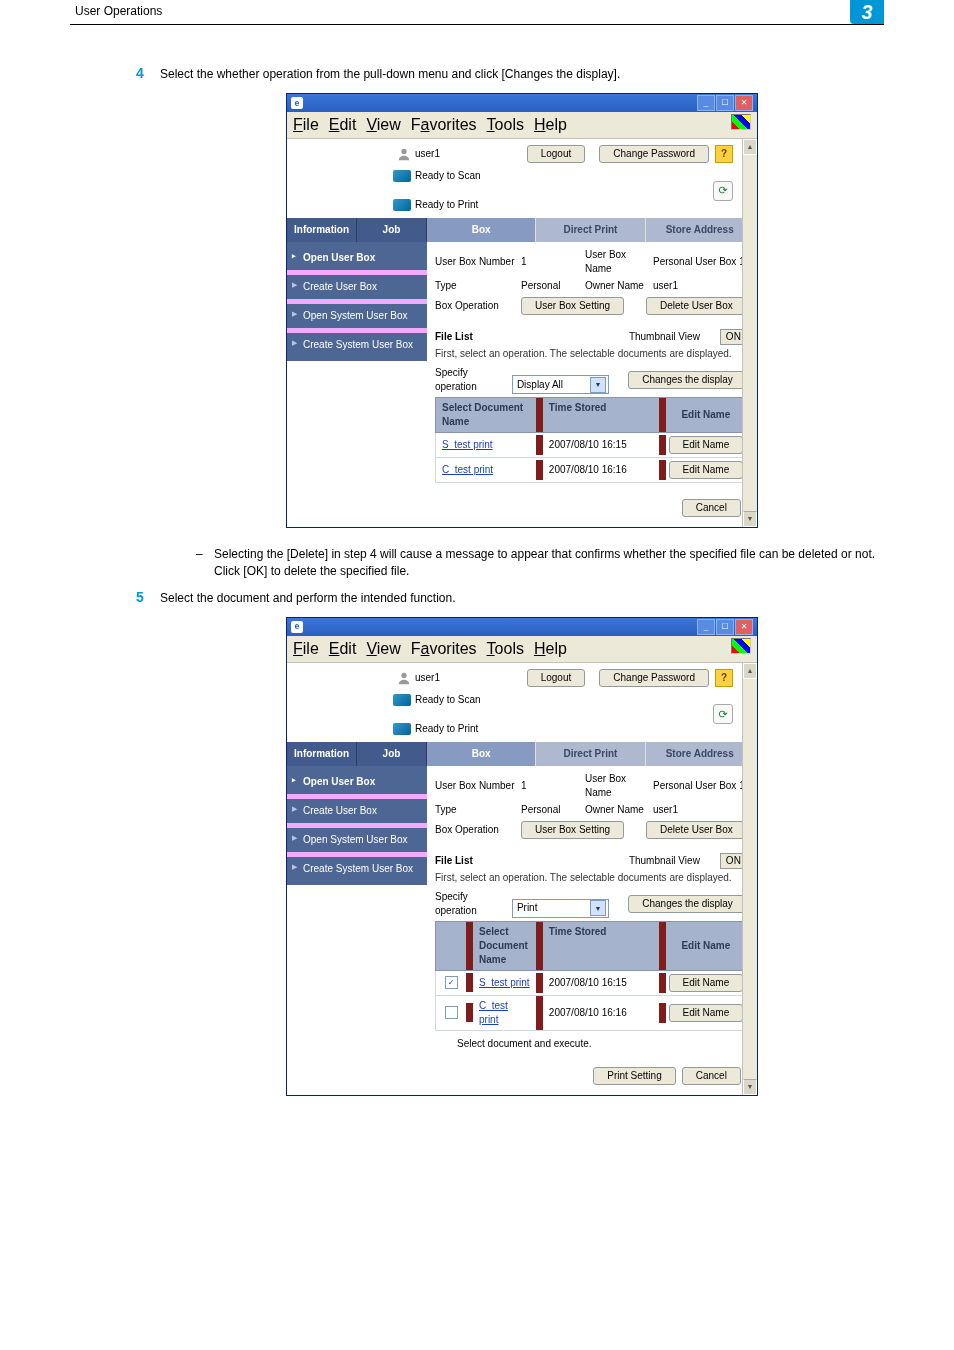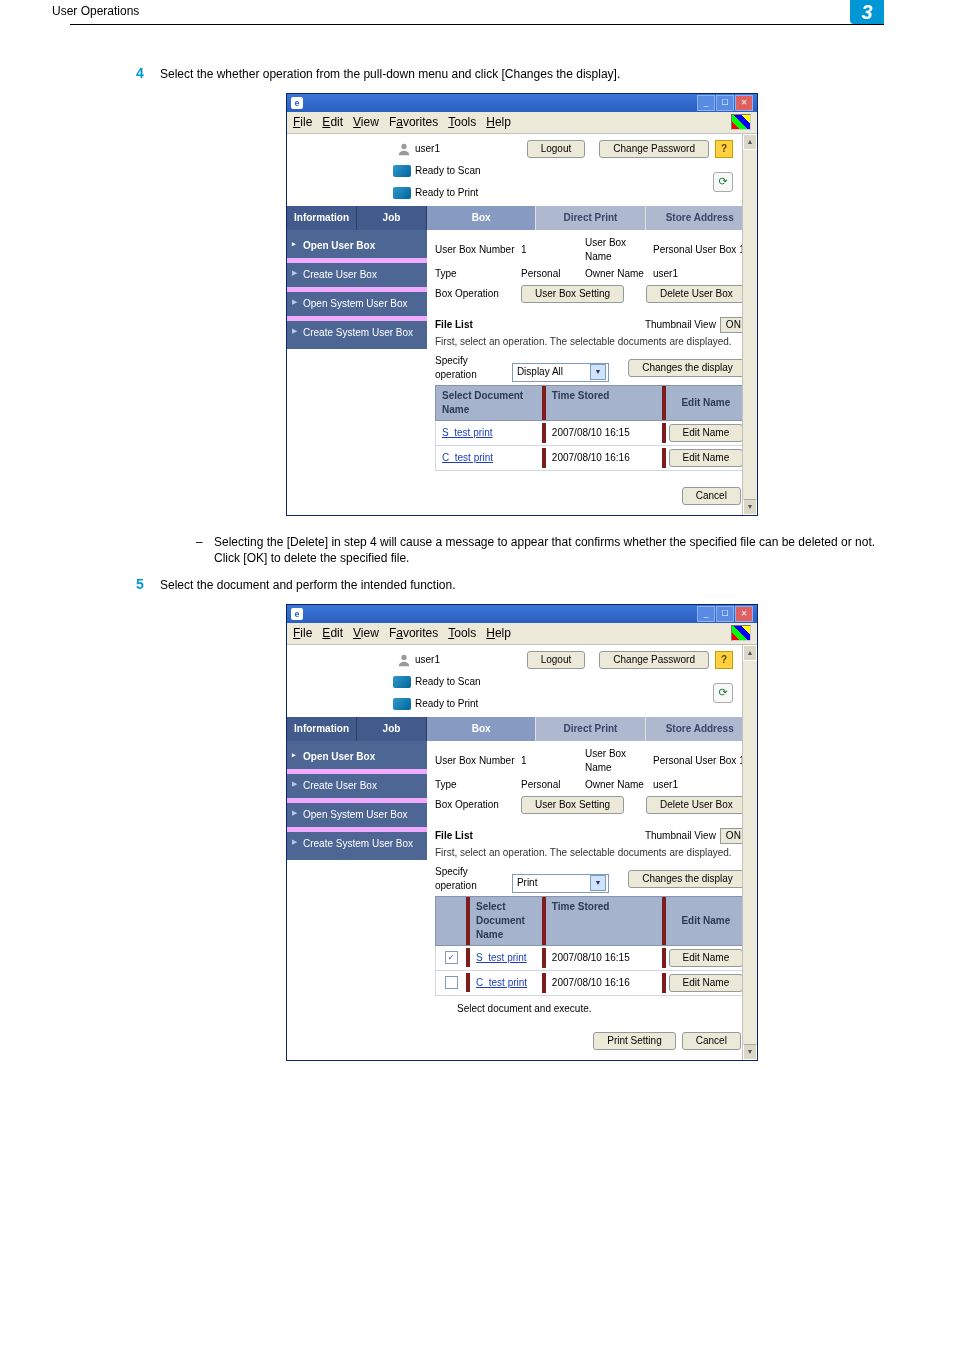--- a/index.html
+++ b/index.html
@@ -21,21 +21,21 @@
     height: 26px;
   }
   .header-rule {
     position: absolute;
     left: 70px; right: 70px;
     top: 24px;
     border-bottom: 1px solid #000;
   }
   .header-text {
     position: absolute;
-    left: 52px; top: 4px;
+    left: 75px; top: 4px;
     font-size: 12px;
   }
   .header-badge {
     position: absolute;
     right: 70px; top: 0;
     width: 34px; height: 24px;
     background: #0097d6;
     color: #fff;
     font-size: 20px;
     font-weight: bold;
@@ -109,21 +109,21 @@
     display: flex; align-items: center; justify-content: center;
     font-size: 8px; color: #fff;
     font-family: "Segoe UI", sans-serif;
   }
   .win-btn.close { background: #e06060; }
   .win-menu {
     background: #ece9d8;
     border-bottom: 1px solid #c0c0c0;
     padding: 2px 6px;
     display: flex; gap: 10px;
-    font-size: 12px;
+    font-size: 16px;
   }
   .win-menu span .ul { text-decoration: underline; }
   .win-flag {
     margin-left: auto;
     width: 18px; height: 14px;
     background: linear-gradient(45deg,#f00 25%,#0f0 25% 50%,#00f 50% 75%,#ff0 75%);
     border: 1px inset #ccc;
   }
   .win-body {
     position: relative;
@@ -175,21 +175,21 @@
     display: flex; align-items: center; justify-content: center;
     font-weight: bold; color: #604000;
   }
 
   
   .status-row {
     display: flex;
     align-items: center;
     padding: 2px 10px 6px 106px;
   }
-  .status-left { display: flex; flex-direction: column; gap: 8px; }
+  .status-left { display: flex; flex-direction: column; gap: 15px; }
   .status-line { display: flex; align-items: center; gap: 4px; }
   .st-ico {
     width: 18px; height: 12px;
     border-radius: 2px;
     display: inline-block;
   }
   .st-scan { background: linear-gradient(135deg,#39c,#069); }
   .st-print{ background: linear-gradient(135deg,#39c,#069); }
   .refresh-ico {
     margin-left: auto;
@@ -272,21 +272,21 @@
     display: flex; align-items: center; gap: 6px;
     margin-top: 4px;
   }
 
   .rc-hr { height: 10px; }
   .file-head {
     display: flex; align-items: center;
     padding: 0 8px;
   }
   .file-head .title { font-weight: bold; }
-  .file-head .right { margin-left: auto; display: flex; align-items: center; gap: 4px; justify-content: center; }
+  .file-head .right { margin-left: auto; display: flex; align-items: center; gap: 20px; justify-content: center; }
   .on-btn {
     background: #ece9d8; border: 1px solid #919b9c; border-radius: 0;
     padding: 0 5px; font-size: 10px;
   }
   .desc { padding: 2px 8px; color: #333; }
   .spec-row {
     display: flex; align-items: center; gap: 6px;
     padding: 3px 8px;
   }
   .sel {
@@ -303,21 +303,21 @@
   }
 
   
   .ftab { margin: 0 8px; }
   .ftab-head {
     display: flex; background: #a6b3cd; color: #2d3a52; font-weight: bold;
     border: 1px solid #8894ae;
   }
   .ftab-head > div, .ftab-row > div {
     padding: 3px 6px;
-    border-right: 4px solid #7f1d1d;
+    border-right: 7px solid #7f1d1d;
   }
   .ftab-head > div:last-child, .ftab-row > div:last-child { border-right: none; }
   .col-chk { width: 18px; flex: none; display: flex; align-items: center; justify-content: center; }
   .col-name { flex: 1; }
   .col-time { width: 104px; flex: none; }
   .col-edit { width: 68px; flex: none; display: flex; align-items: center; justify-content: center; }
   .ftab-row {
     display: flex; border: 1px solid #d0d6e4; border-top: none; background: #fff;
     align-items: center;
   }

